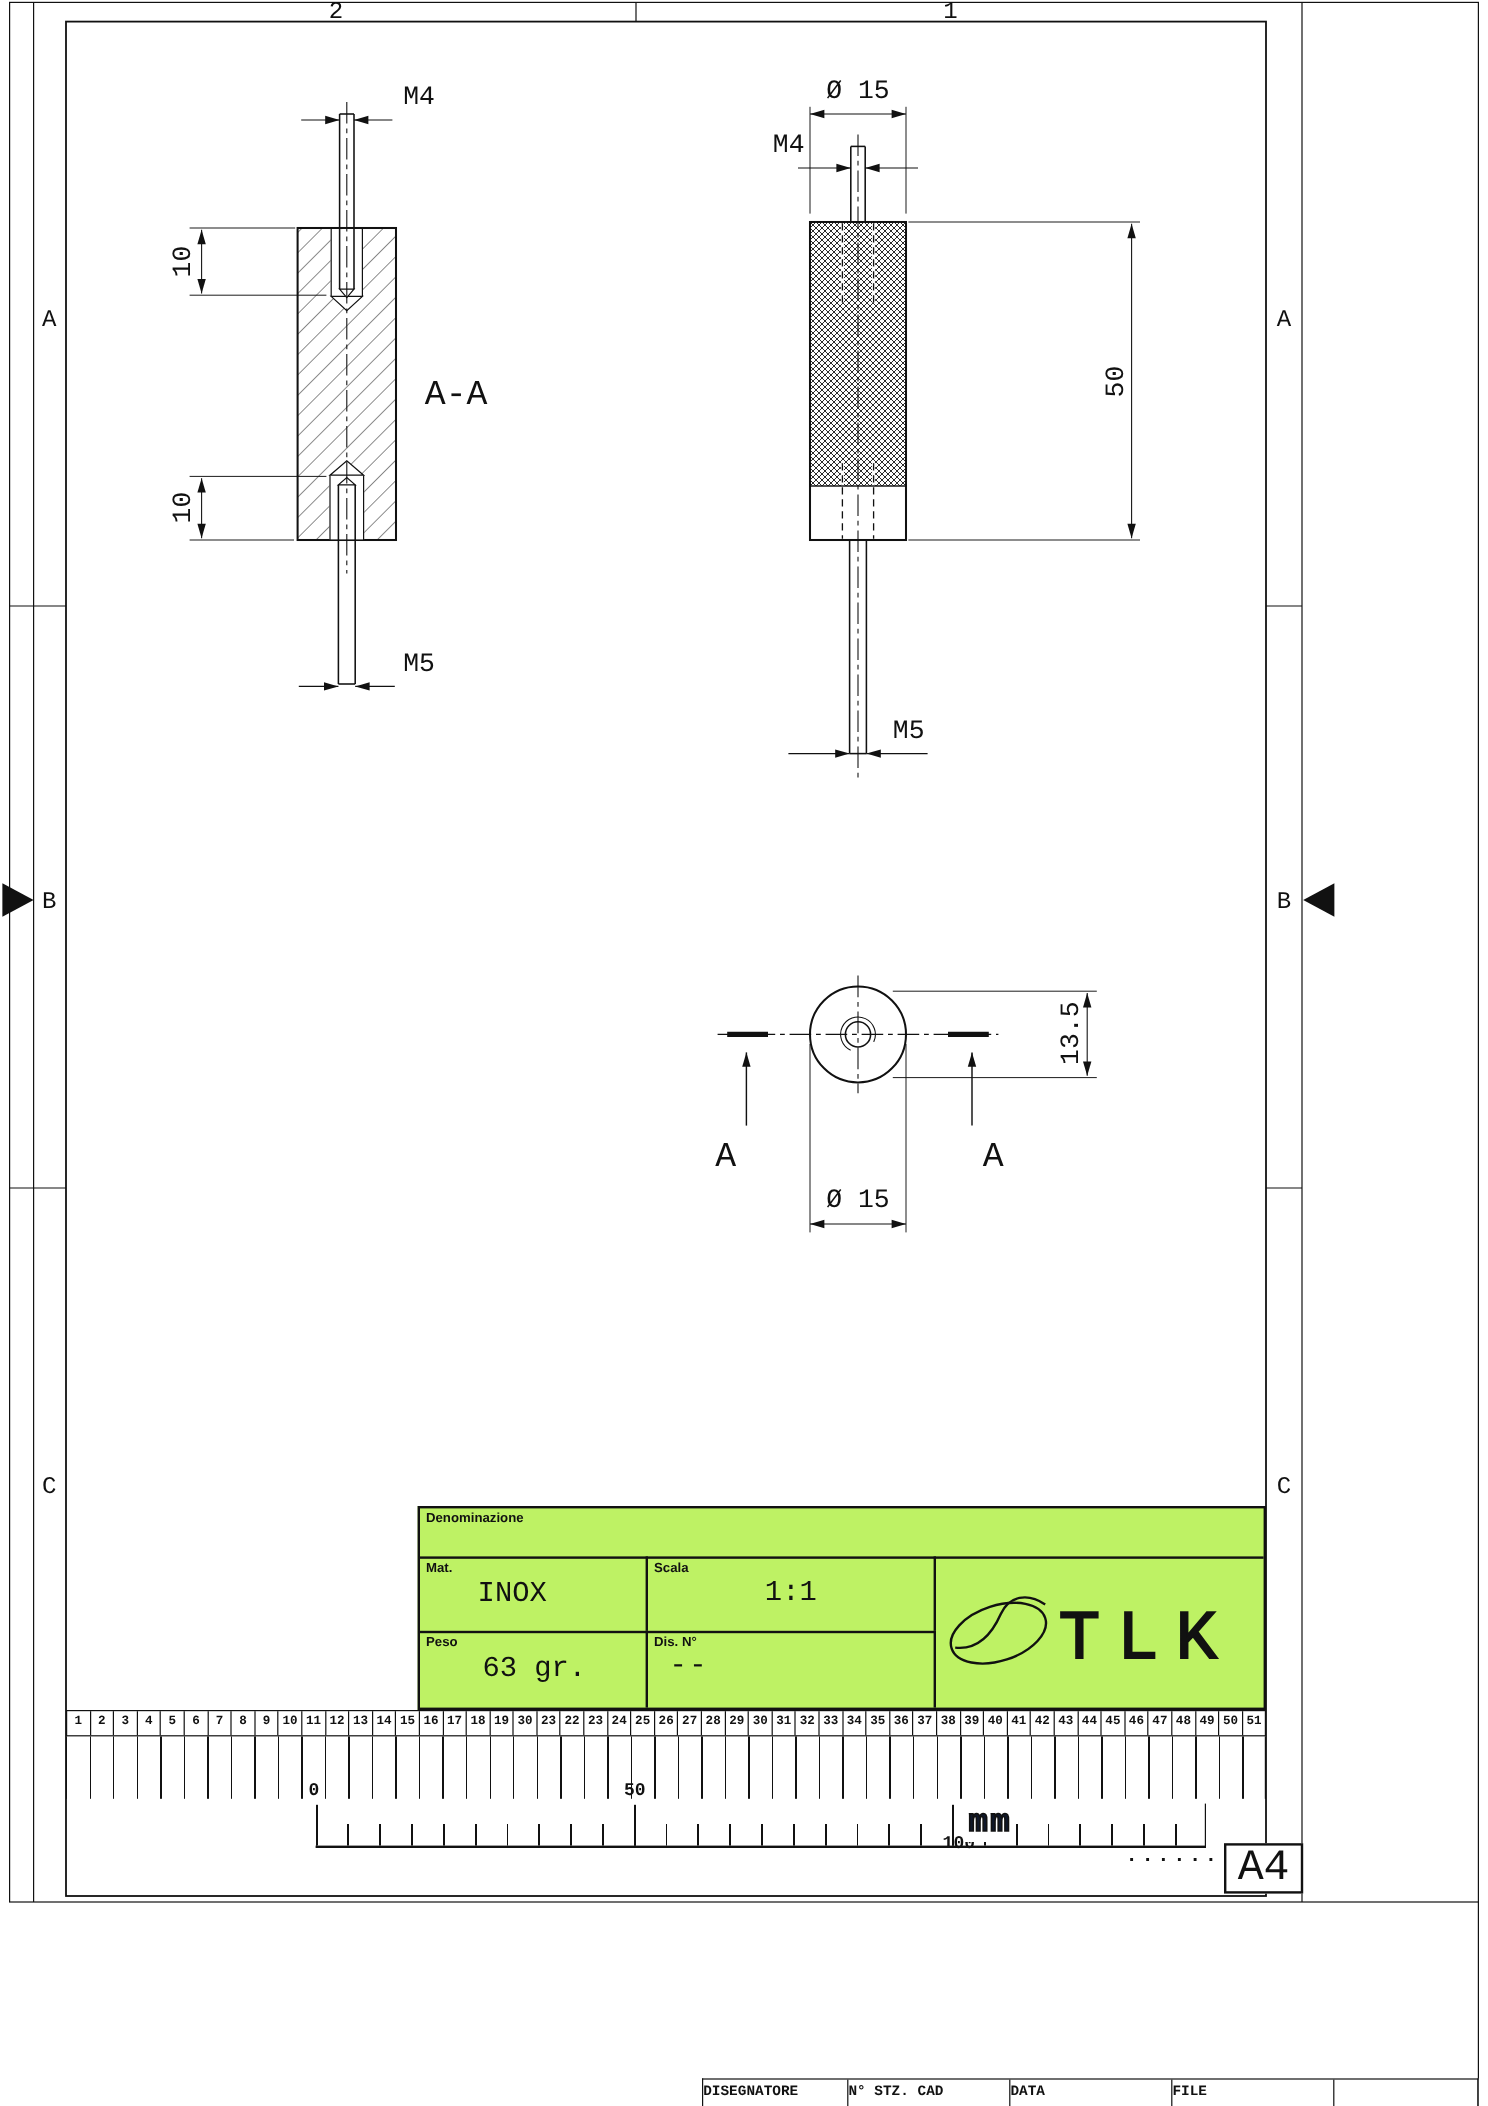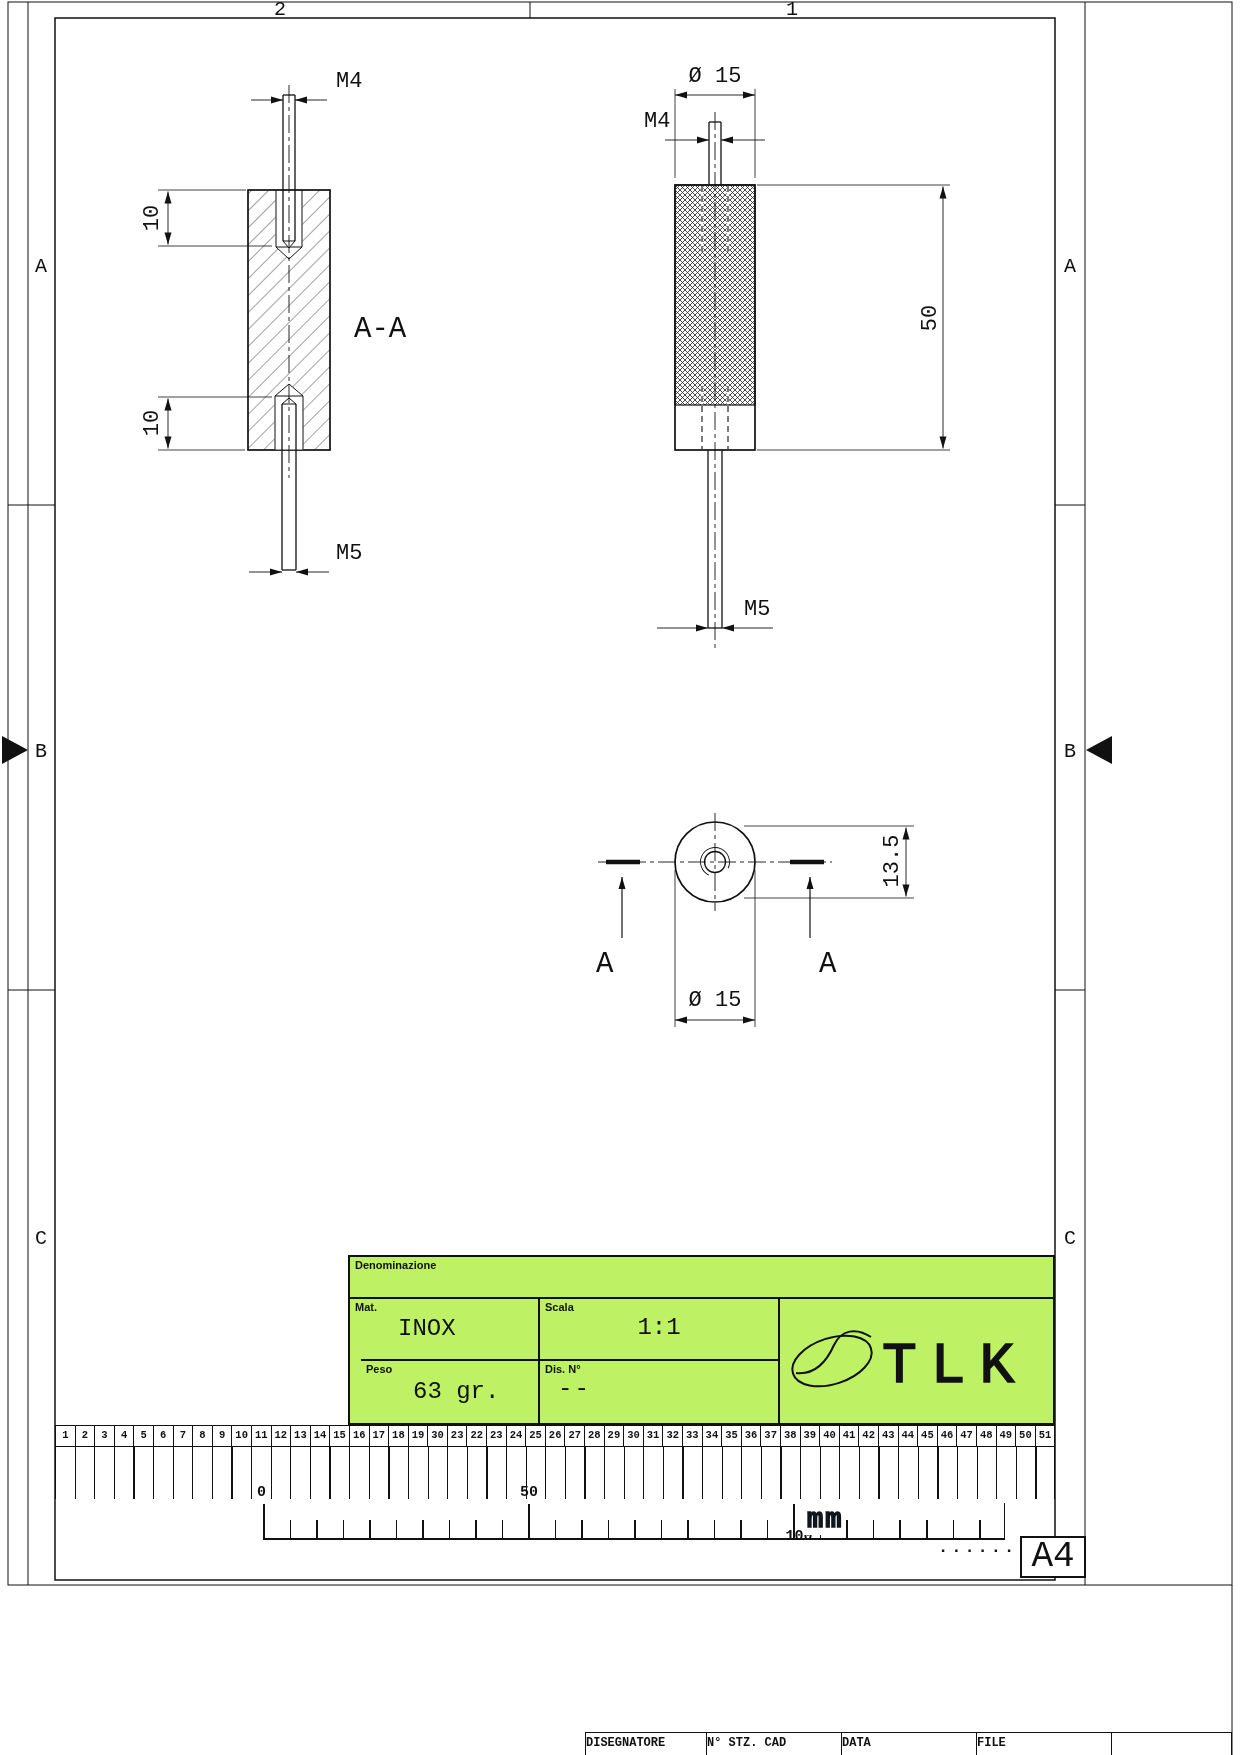--- a/index.html
+++ b/index.html
@@ -30,21 +30,21 @@
     position:absolute; top:2px; left:5px;
     font-family:"Liberation Sans", sans-serif;
     font-size:11px; font-weight:bold;
   }
   .tb-denom { grid-column:1/4; grid-row:1; position:relative; }
   .tb-title { text-align:center; line-height:40px; font-size:23px; letter-spacing:1.5px; margin-right:90px; }
   .tb-cell  { position:relative; border-top:2px solid #111; }
   .tb-mat   { grid-column:1; grid-row:2; border-right:2px solid #111; }
   .tb-scala { grid-column:2; grid-row:2; border-right:2px solid #111; }
   .tb-logo  { grid-column:3; grid-row:2/4; }
-  .tb-peso  { grid-column:1; grid-row:3; border-right:2px solid #111;margin-left:11px; }
+  .tb-peso  { grid-column:1; grid-row:3; border-right:2px solid #111; }
   .tb-dis   { grid-column:2; grid-row:3; border-right:2px solid #111; }
   .tb-val   { font-size:24px; }
   .v-mat  { padding:16px 0 0 48px; }
   .v-scala{ text-align:center; padding-top:15px; }
   .v-peso { padding:17px 0 0 52px; }
   .v-dis  { padding:14px 0 0 18px; letter-spacing:2px; }
 
   
   .ruler { position:absolute; left:55px; top:1425px; width:1000px; }
   .ruler-numbers {

